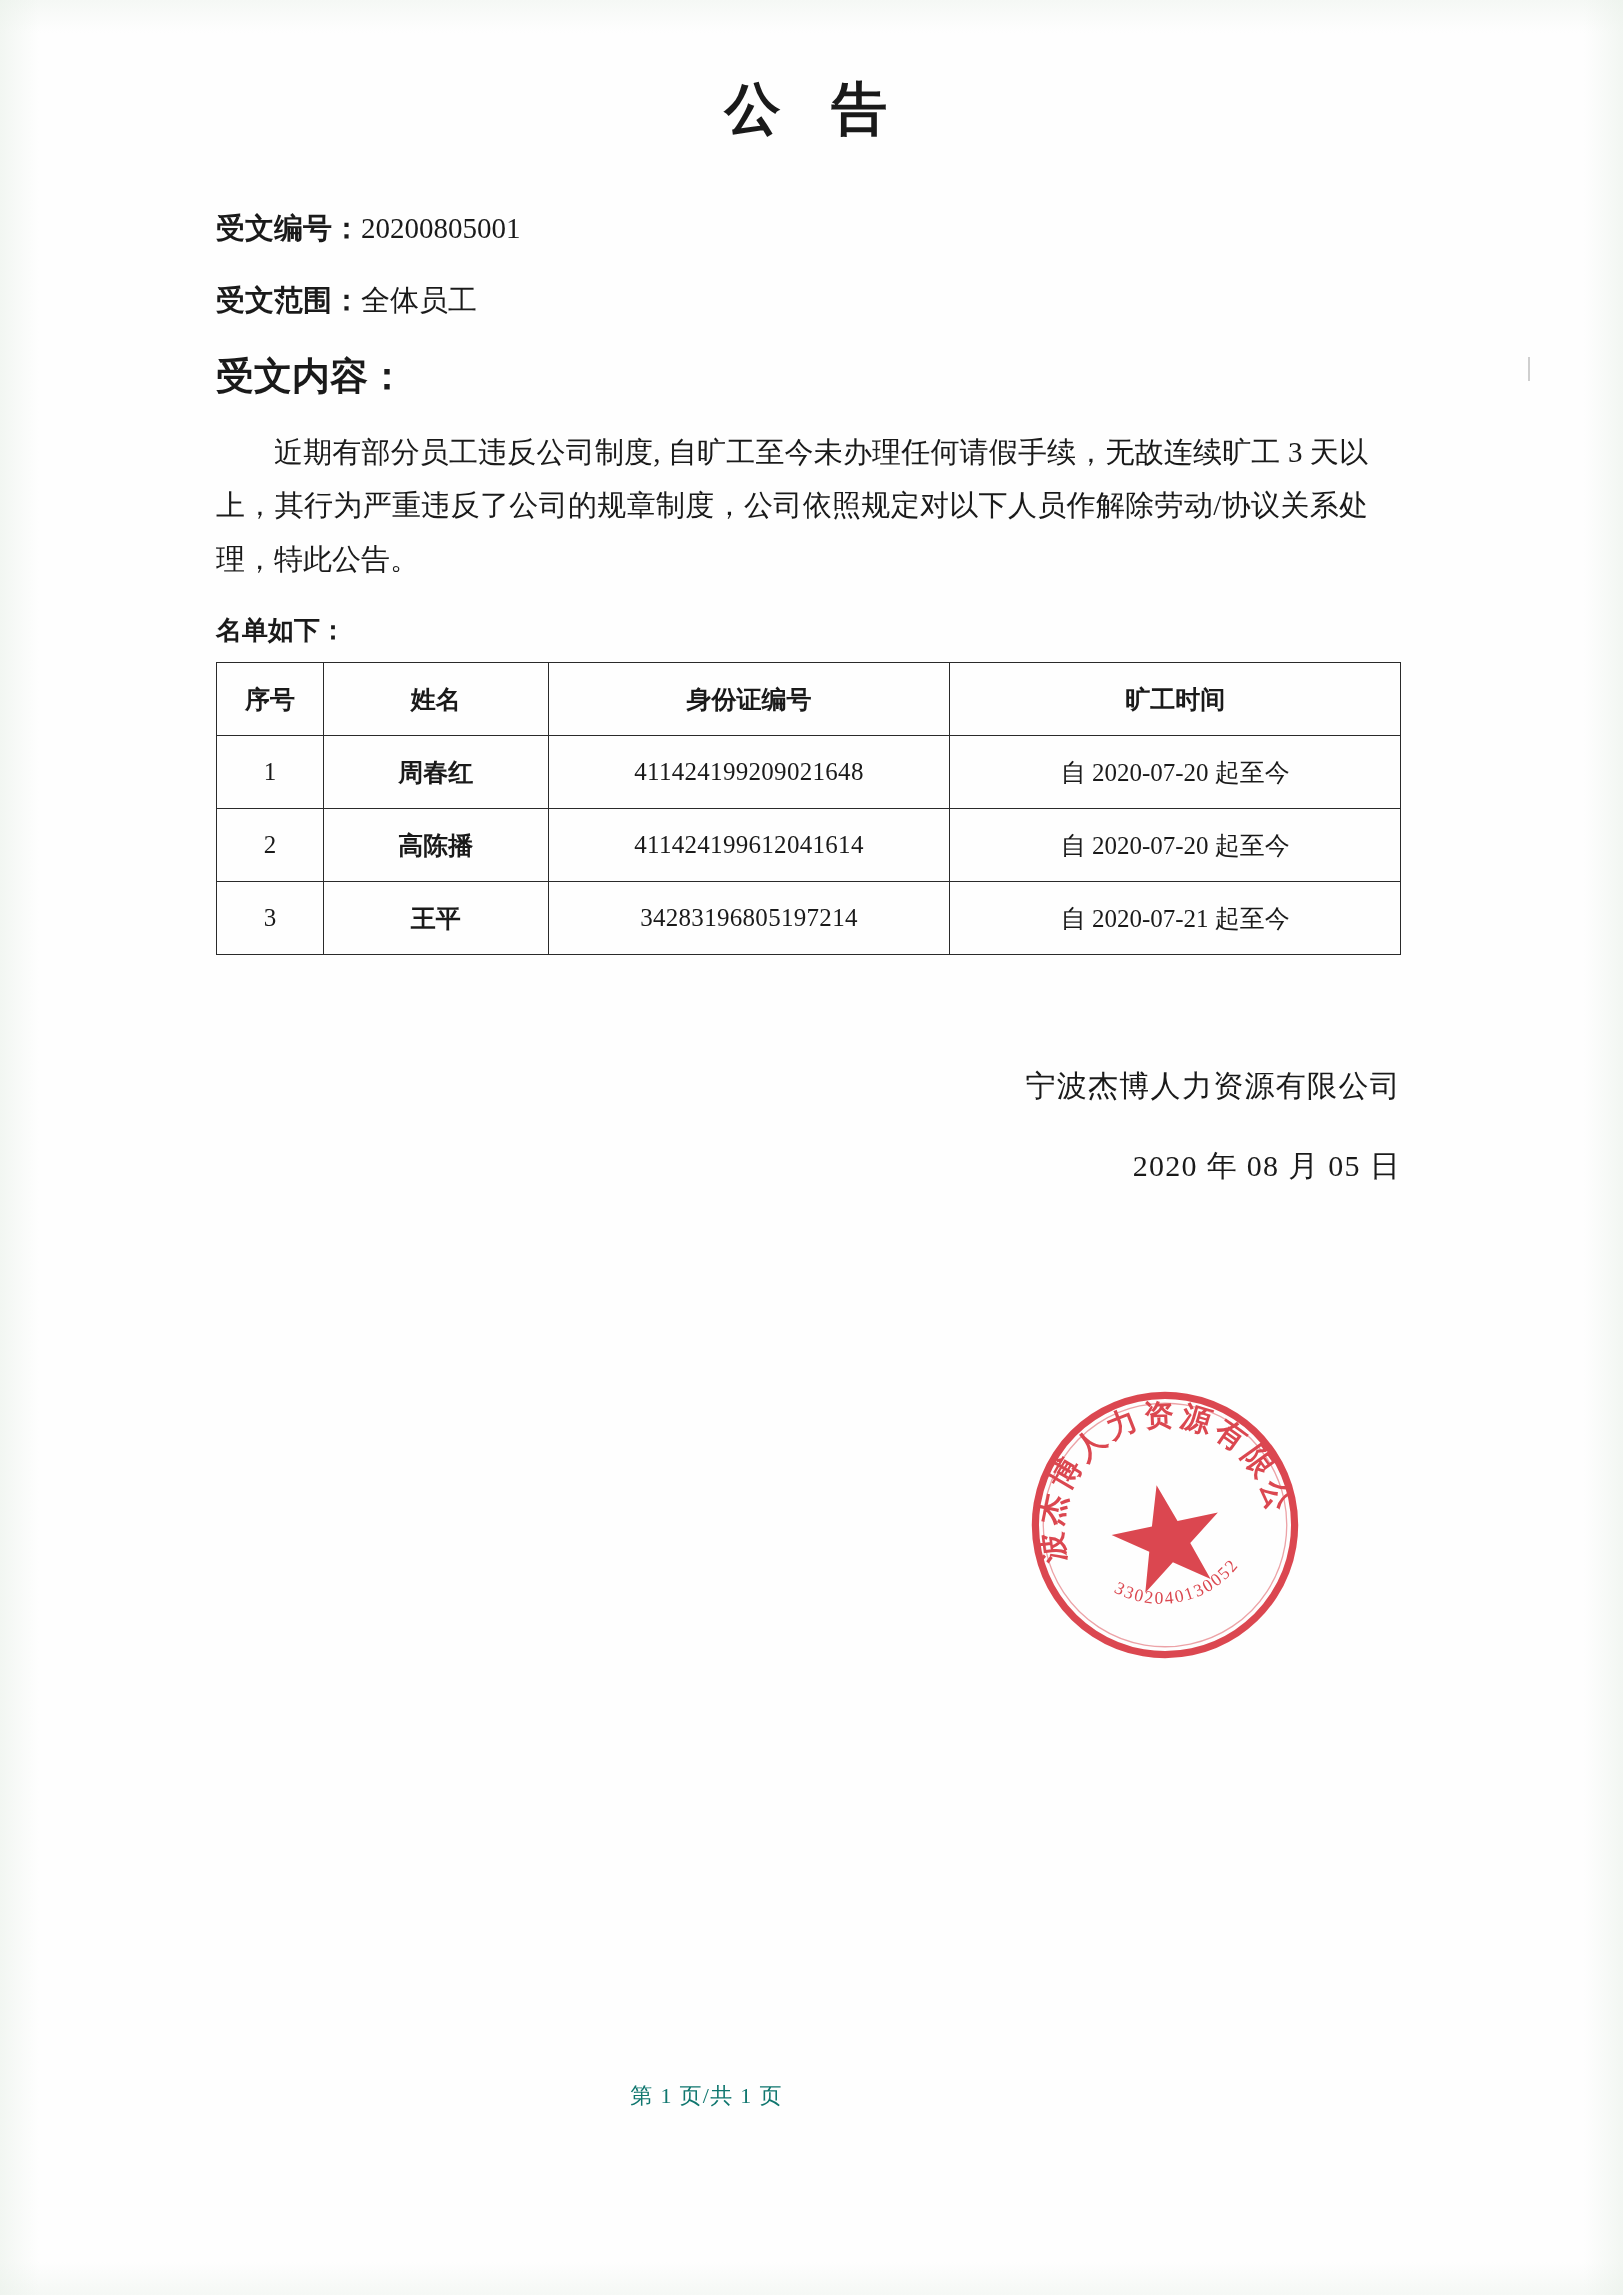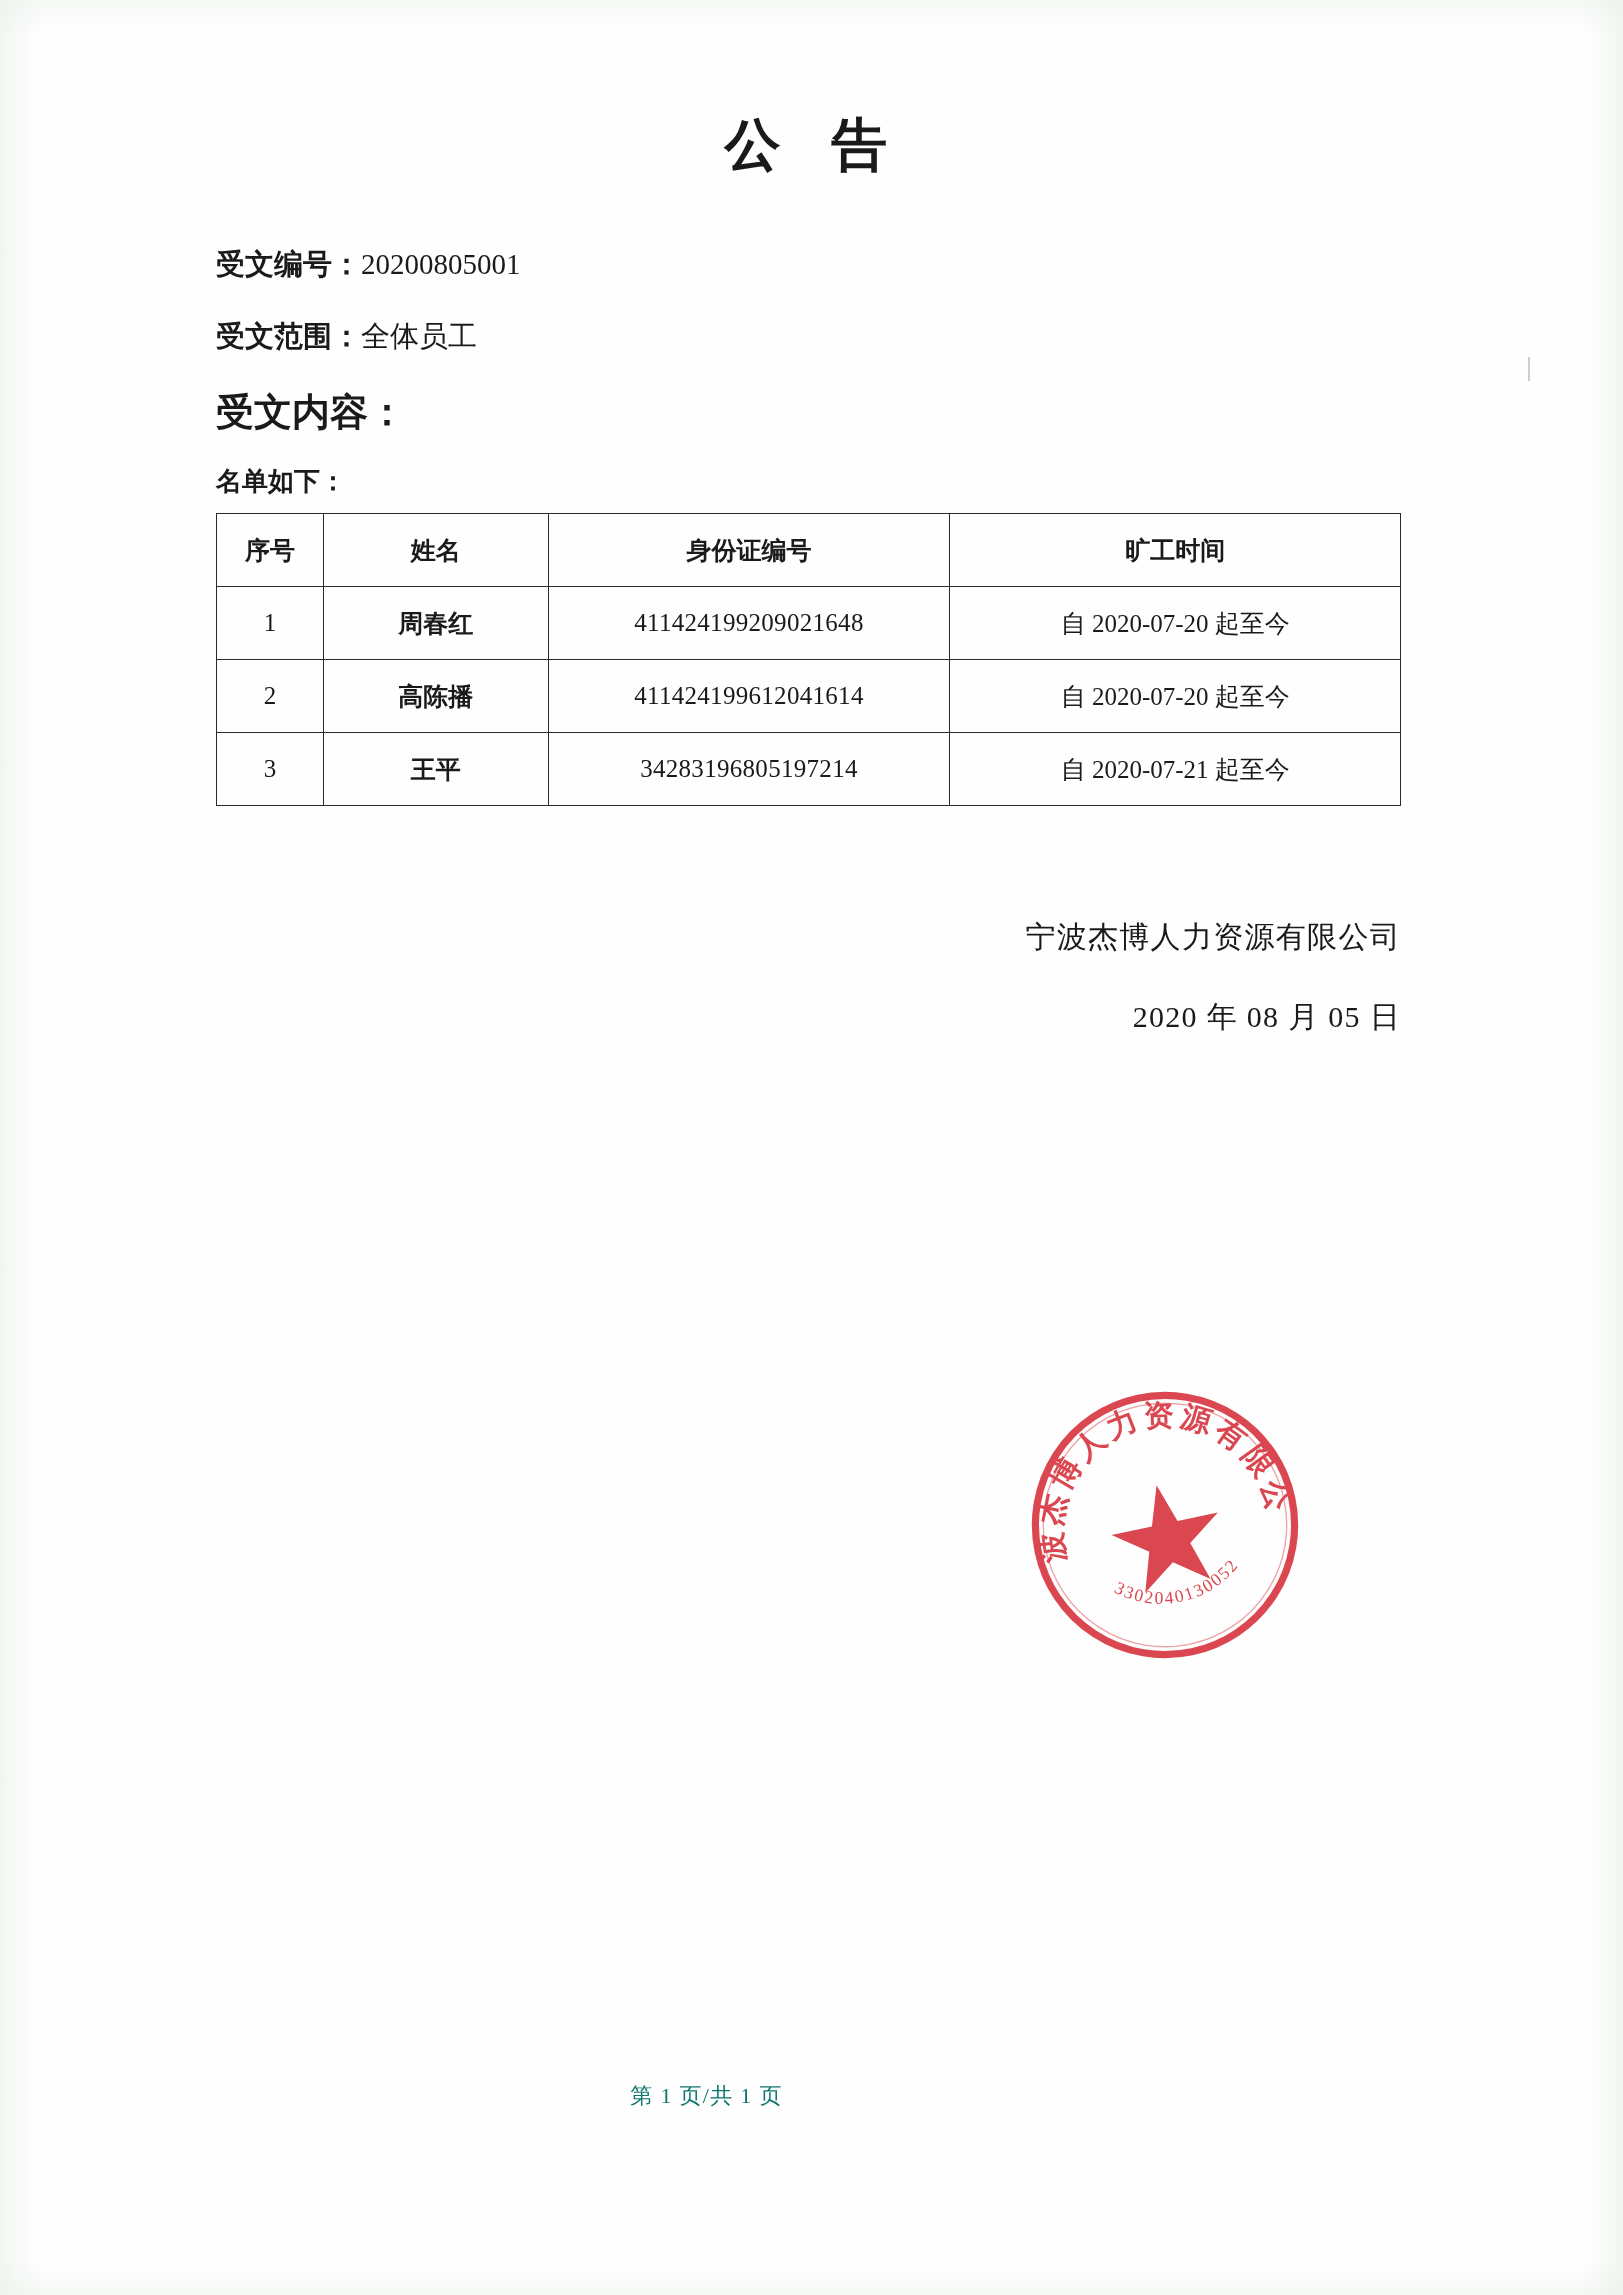--- a/index.html
+++ b/index.html
@@ -42,21 +42,21 @@
     left: 216px;
     top: 0;
     width: 1198px;
   }
 
   .doc-title {
     text-align: center;
     font-size: 56px;
     font-weight: bold;
     letter-spacing: 18.3px;
-    margin-top: 108px;
+    margin-top: 72px;
     font-family: "Liberation Serif", serif;
   }
 
   .meta-line {
     font-size: 29px;
     margin-top: 30px;
     line-height: 1.45;
     white-space: nowrap;
   }
   .meta-line .lbl {
@@ -186,20 +186,21 @@
     </div>
 
     <div class="meta-line">
       <span class="lbl">受文范围：</span><span class="val">全体员工</span>
     </div>
 
 
     <div class="meta-heading">受文内容：</div>
 
 
+    <div class="body-para">近期有部分员工违反公司制度, 自旷工至今未办理任何请假手续，无故连续旷工 3 天以上，其行为严重违反了公司的规章制度，公司依照规定对以下人员作解除劳动/协议关系处理，特此公告。</div>
 
     <div class="list-label">名单如下：</div>
 
     <table class="roster">
       <thead>
         <tr>
           <th class="c-no">序号</th>
           <th class="c-name">姓名</th>
           <th class="c-id">身份证编号</th>
           <th class="c-period">旷工时间</th>

